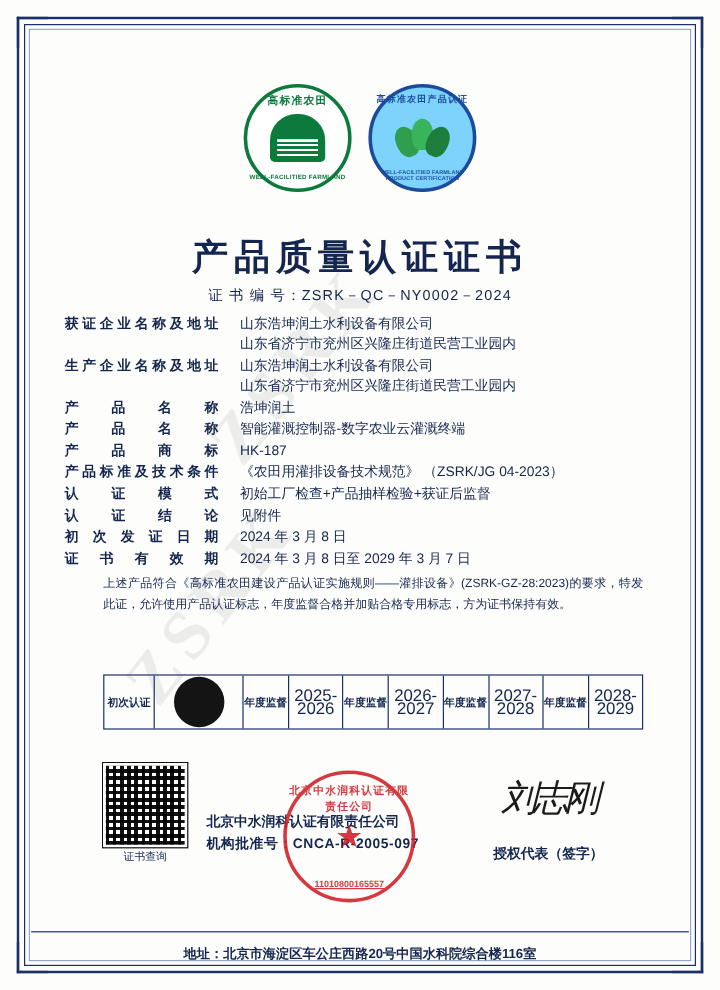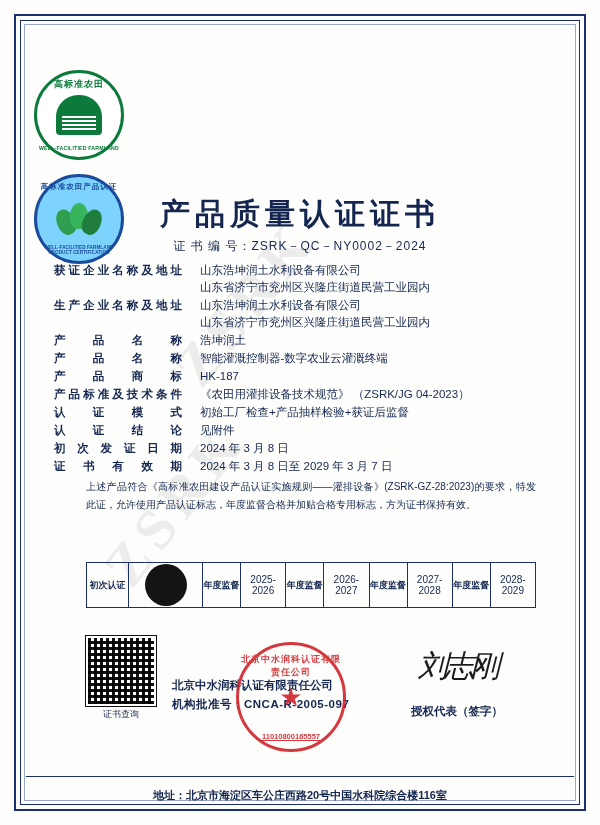--- a/index.html
+++ b/index.html
@@ -76,21 +76,20 @@
   .wm2 { left: 80px; top: 470px; }
 
   
   .logos {
     position: absolute;
     left: 0; right: 0;
     top: 36px;
     display: flex;
     justify-content: center;
     gap: 14px;
-    flex-direction: column;
   }
   .logo {
     width: 84px; height: 84px;
     border-radius: 50%;
     position: relative;
   }
   .logo-green {
     border: 3px solid #0b7a3b;
     background: #ffffff;
   }
@@ -251,21 +250,21 @@
     width: 42px; height: 42px;
     border-radius: 50%;
     background: #141414;
   }
   .surv-y-lbl {
     flex: 0 0 38px;
     font-weight: bold;
   }
   .surv-y-val {
     flex: 1;
-    font-size: 10px;
+    font-size: 14px;
   }
 
   
   .bottom-area {
     position: absolute;
     top: 602px;
     left: 52px;
     right: 30px;
     height: 100px;
   }

